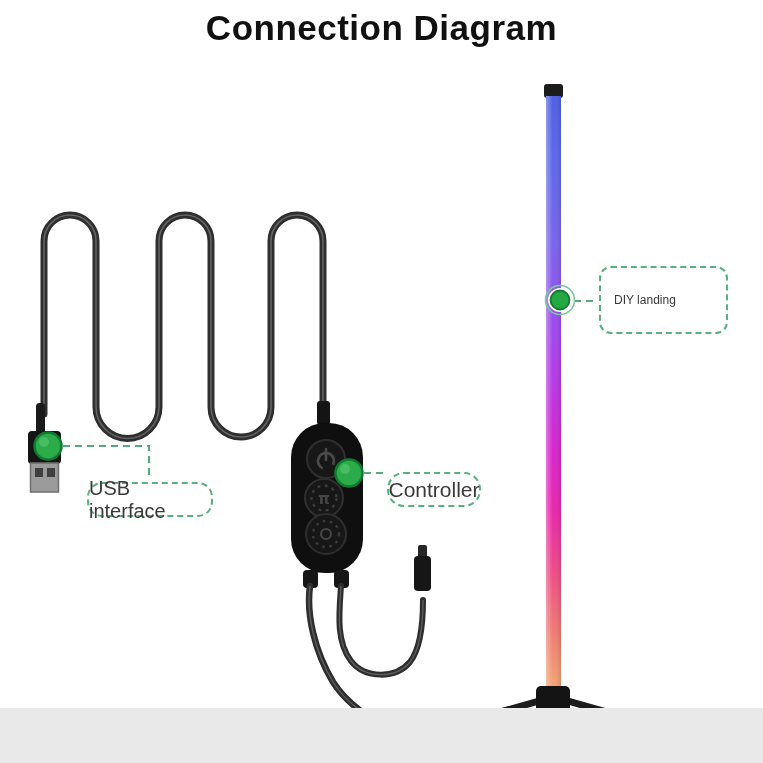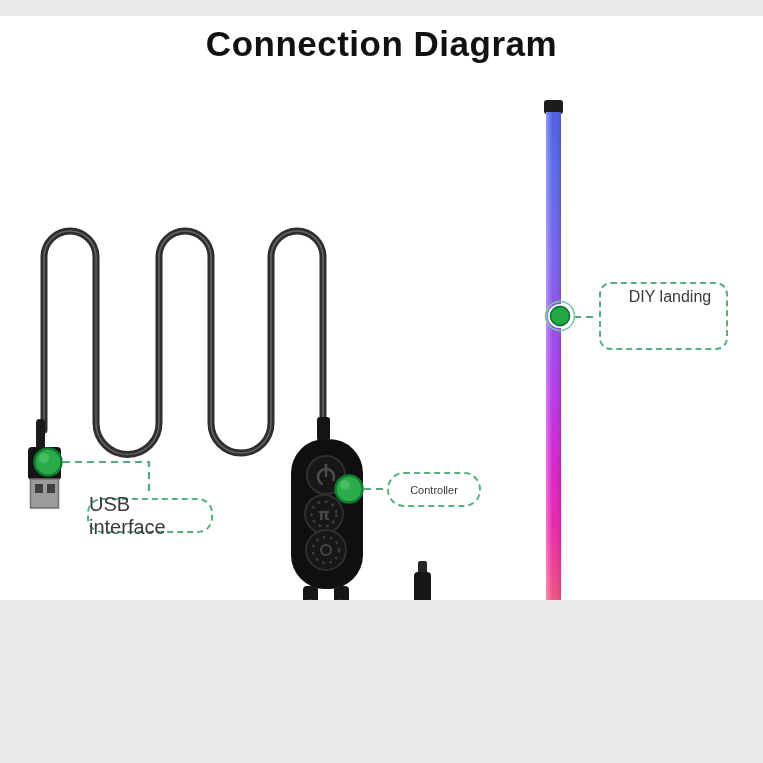--- a/index.html
+++ b/index.html
@@ -5,40 +5,40 @@
   :root{
     --callout-green:#57b080;
     --indicator-green:#2bab49;
     --indicator-ring:#0e7c30;
     --text-color:#3a3a3a;
     --title-color:#111111;
     --cable-color:#2e2e2e;
   }
   html,body{margin:0;padding:0;background:#e9e9e9;}
   #stage{
-    position:relative;width:763px;height:584px;background:#ffffff;
-    font-family:"Liberation Sans", sans-serif;overflow:hidden;margin:16px auto;
+    position:relative;width:763px;height:708px;background:#ffffff;
+    font-family:"Liberation Sans", sans-serif;overflow:hidden;margin:0 auto;
   }
   #page-title{
     position:absolute;left:0;top:8px;width:763px;text-align:center;
     font-size:35px;font-weight:bold;color:var(--title-color);letter-spacing:0.5px;
   }
   #diagram-svg{position:absolute;left:0;top:0;}
   .callout{
     position:absolute;border:2px dashed var(--callout-green);
     background:rgba(255,255,255,.92);color:var(--text-color);
     display:flex;align-items:center;justify-content:center;
     font-size:20px;box-sizing:border-box;
   }
   #usb-callout{left:87px;top:482px;width:126px;height:35px;border-radius:15px;}
-  #controller-callout{left:387px;top:456px;width:94px;height:35px;border-radius:17px;font-size:11px;}
+  #controller-callout{left:387px;top:472px;width:94px;height:35px;border-radius:17px;font-size:21px;}
   #light-callout{
     left:599px;top:266px;width:129px;height:68px;border-radius:12px;
-    flex-direction:row;align-items:flex-start;justify-content:center;
-    padding-left:13px;font-size:16px;line-height:25px;
+    flex-direction:column;align-items:flex-start;justify-content:center;
+    padding-left:13px;font-size:12px;line-height:25px;
   }
 </style>
 </head>
 <body>
 
 <div id="stage">
 
   <div id="page-title">Connection Diagram</div>
 
   <svg id="diagram-svg" width="763" height="763" viewBox="0 0 763 763">

